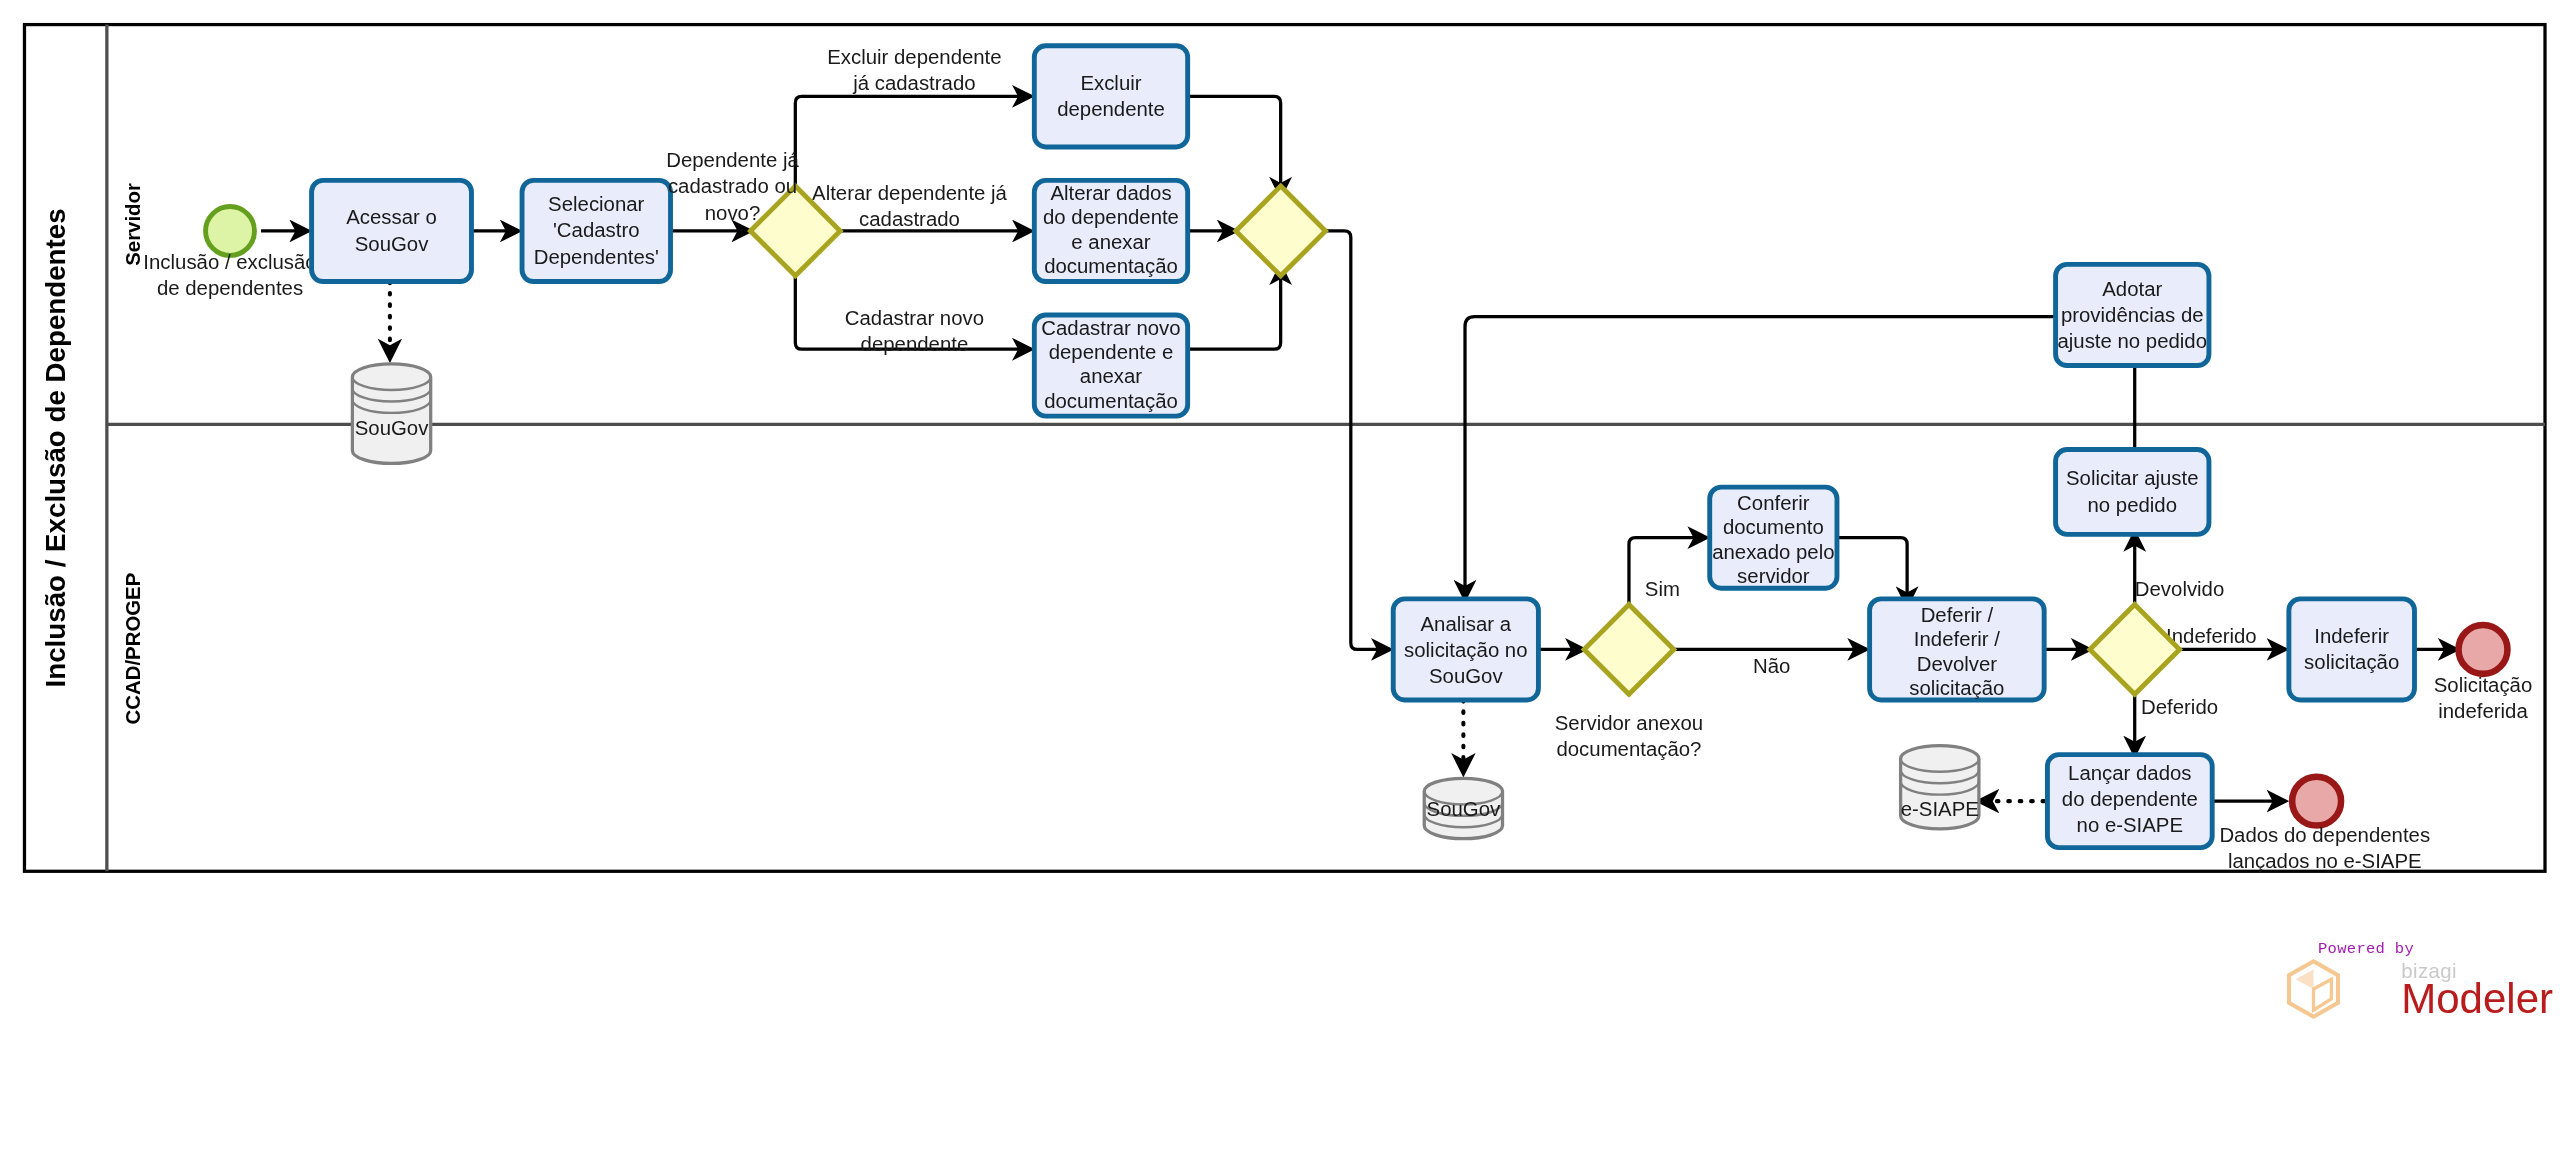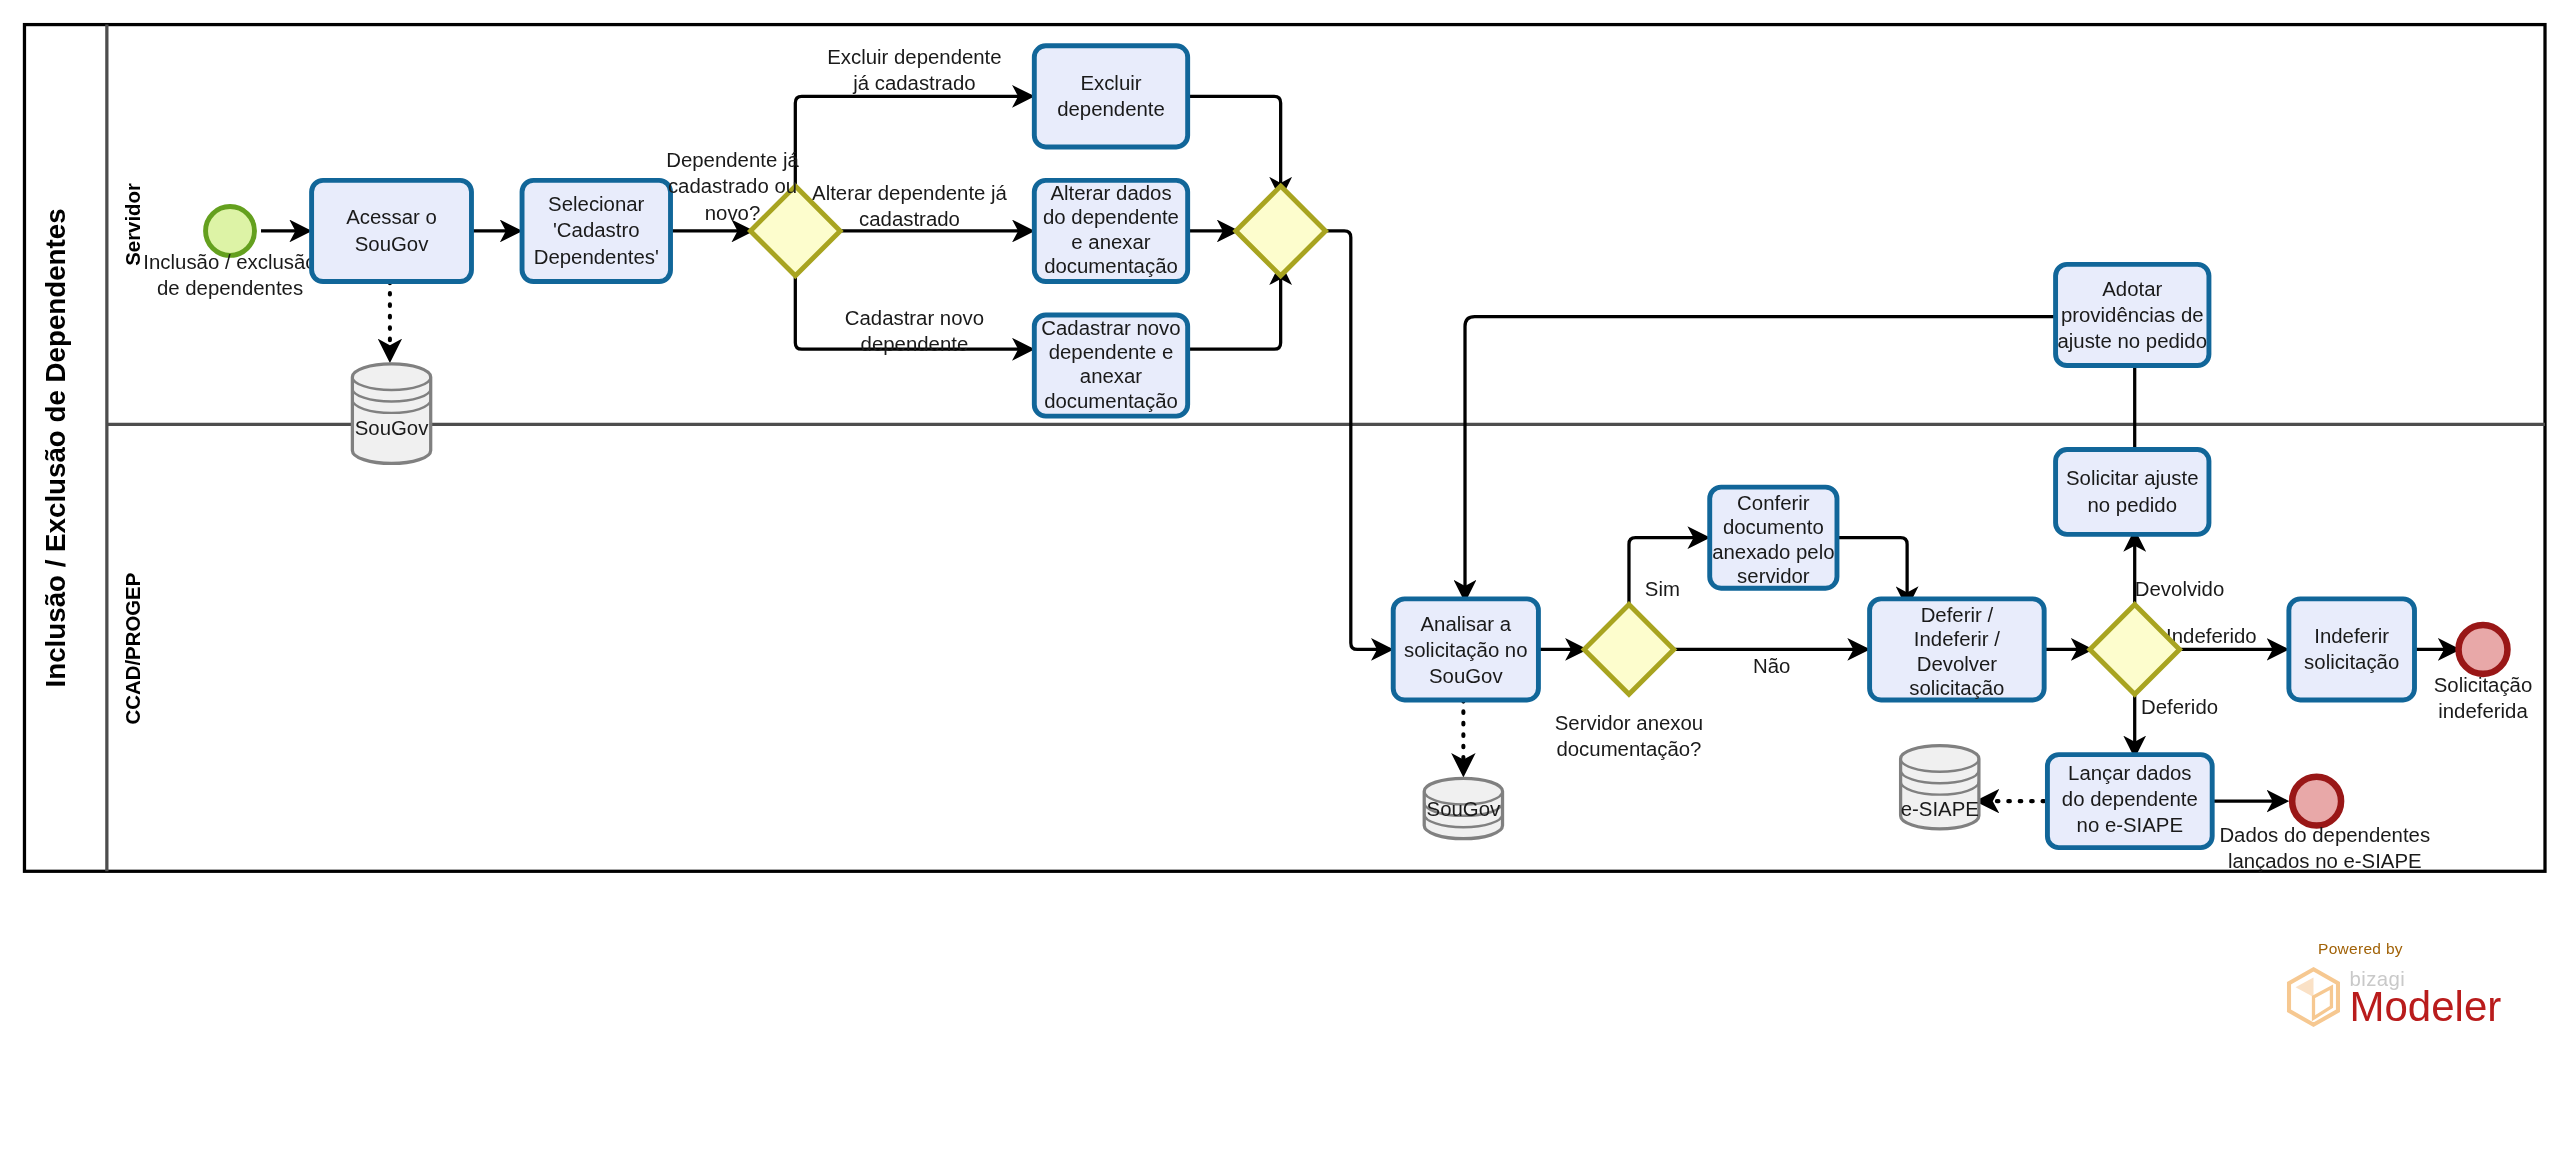--- a/index.html
+++ b/index.html
@@ -47,25 +47,25 @@
   
   .flow{fill:none;stroke:#000000;stroke-width:4;marker-end:url(#arrow);}
   .assoc{fill:none;stroke:#000000;stroke-width:5;stroke-dasharray:2 12;
          stroke-linecap:round;marker-end:url(#arrow-sm);}
   .flow-label{font-size:25px;fill:#1a1a1a;text-anchor:middle;
     font-family:"Liberation Sans","DejaVu Sans",sans-serif;}
 
   
   #watermark{position:absolute;left:2284px;top:940px;width:269px;height:98px;}
   #watermark .wm-powered{
-    font-size:15.5px;color:#a16207;letter-spacing:0.3px;
-    font-family:Liberation Sans, sans-serif;
+    font-size:15.5px;color:#a21caf;letter-spacing:0.3px;
+    font-family:Liberation Mono, monospace;
     margin-left:34px;
   }
-  #watermark .wm-row{display:flex;align-items:flex-end;margin-top:8px;}
+  #watermark .wm-row{display:flex;align-items:flex-end;margin-top:0;justify-content:space-between;}
   #watermark .wm-mark{width:59px;height:62px;flex:0 0 auto;}
   #watermark .wm-txt{margin-left:6.5px;line-height:1;}
   #watermark .wm-bizagi{
     font-size:20.4px;color:#c9c9c9;letter-spacing:0.4px;
     font-family:"Liberation Sans","DejaVu Sans",sans-serif;}
   #watermark .wm-modeler{
     font-size:42px;color:#b91c1c;letter-spacing:0px;margin-top:-3.3px;
     font-family:"Liberation Sans","DejaVu Sans",sans-serif;}
 </style>
 </head>

